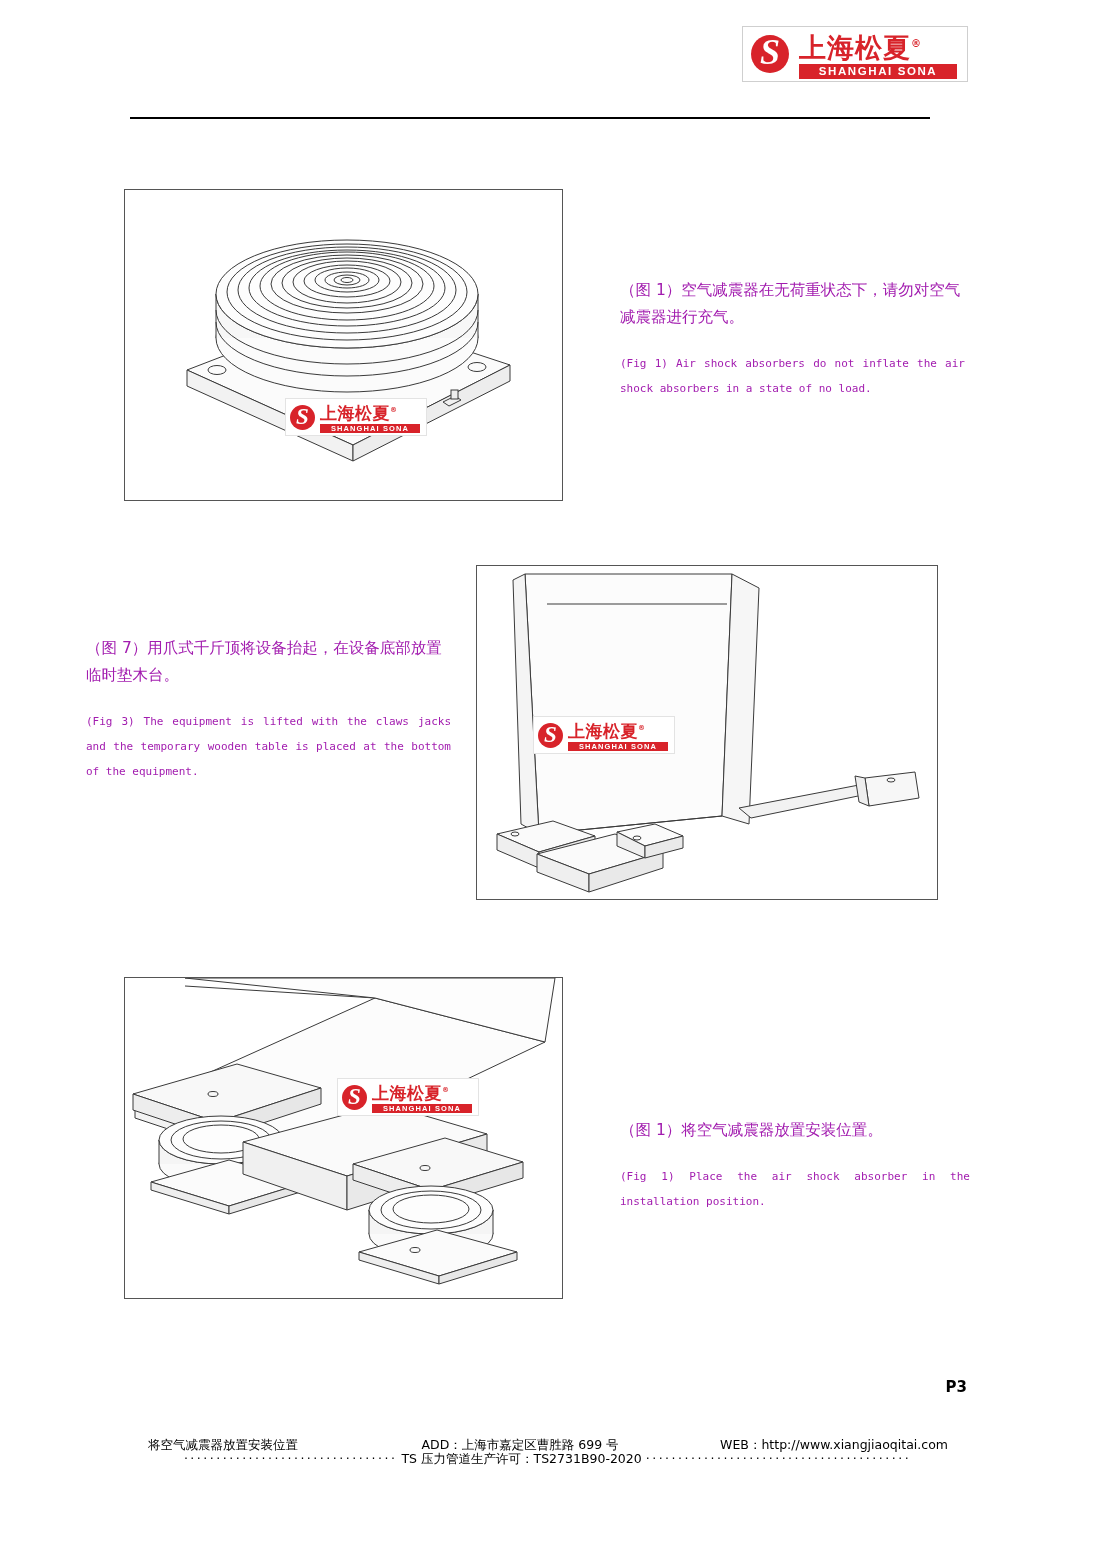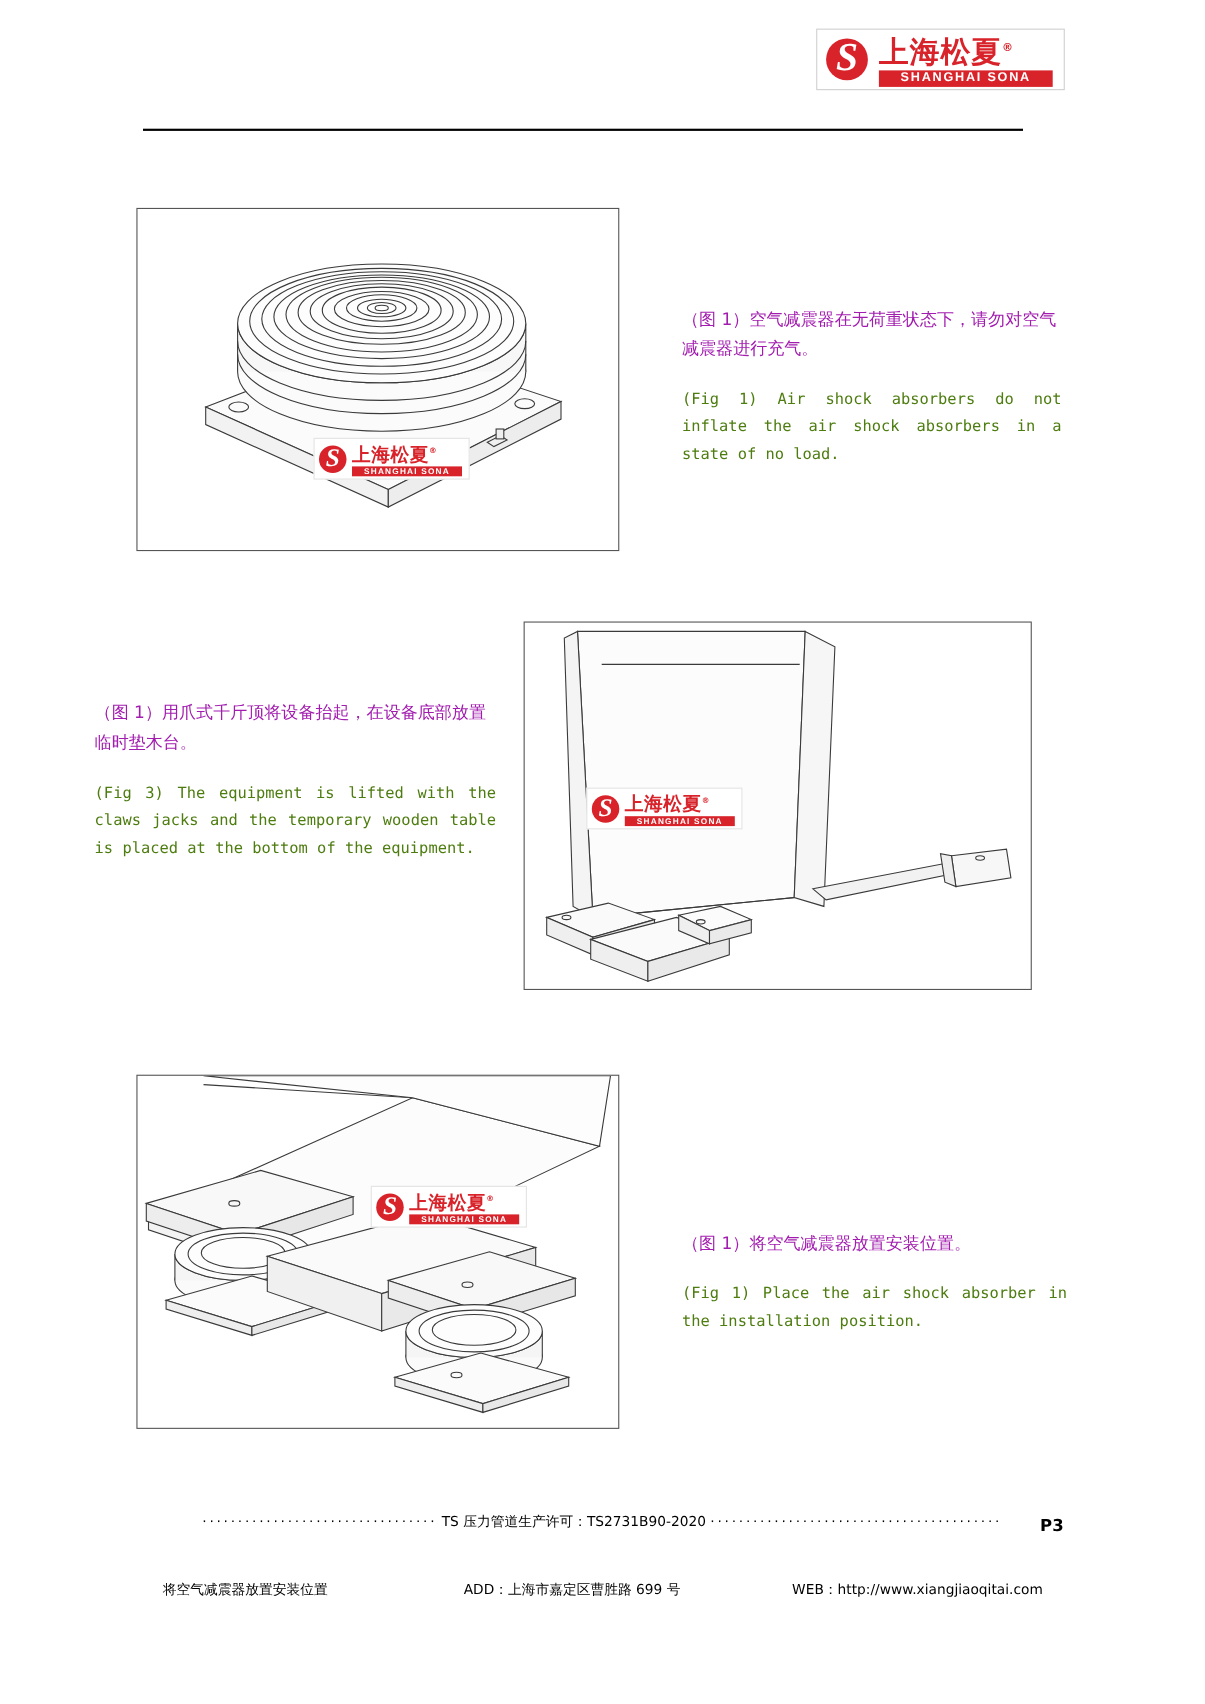--- a/index.html
+++ b/index.html
@@ -119,23 +119,23 @@
   #cap3 { left: 620px; top: 1117px; width: 350px; }
 
   .cap-cn {
     font-family: "DejaVu Sans", sans-serif;
     font-size: 15.5px;
     line-height: 27px;
     color: #a21caf;
   }
   .cap-en {
     font-family: "DejaVu Sans Mono", monospace;
-    font-size: 14px;
+    font-size: 11px;
     line-height: 25px;
-    color: #4d7c0f;
+    color: #a21caf;
     margin-top: 20px;
     text-align: justify;
   }
 
   
   .badge {
     position: absolute;
     background: #ffffff;
     border: 1px solid #e3e3e3;
     display: flex;
@@ -187,21 +187,21 @@
     position: absolute;
     right: 128px;
     top: 1378px;
     font-family: "DejaVu Sans", sans-serif;
     font-size: 15px;
     font-weight: bold;
   }
   .footer-line1 {
     position: absolute;
     left: 0; right: 0;
-    top: 1375px;
+    top: 1451px;
     text-align: center;
     font-family: "DejaVu Sans", sans-serif;
     font-size: 12.5px;
     color: #000000;
     white-space: nowrap;
   }
   .footer-line1 .dots {
     letter-spacing: 2.5px;
     color: #000;
   }
@@ -333,21 +333,21 @@
         <div class="bs">S</div>
       </div>
       <div class="btext">
         <div class="bcn"><span>上海松夏</span><span class="logo-reg">®</span></div>
         <div class="ben">SHANGHAI  SONA</div>
       </div>
     </div>
   </div>
 
   <div class="caption" id="cap2">
-    <div class="cap-cn">（图 1）用爪式千斤顶将设备抬起，在设备底部放置临时垫木台。</div>
+    <div class="cap-cn">（图 7）用爪式千斤顶将设备抬起，在设备底部放置临时垫木台。</div>
     <div class="cap-en">(Fig 3) The equipment is lifted with the claws jacks and the temporary wooden table is placed at the bottom of the equipment.</div>
   </div>
 
   <div class="fig-frame" id="fig3-frame">
     <svg width="435" height="318" viewBox="0 0 435 318">
       <g fill="none" stroke="#3a3a3a" stroke-width="1">
 
         <polygon points="10,128 250,20 420,64 172,182" fill="#fcfcfc"></polygon>
         <polygon points="10,128 10,140 172,194 172,182" fill="#f3f3f3"></polygon>
         <path d="M60,8 L250,20"></path>

